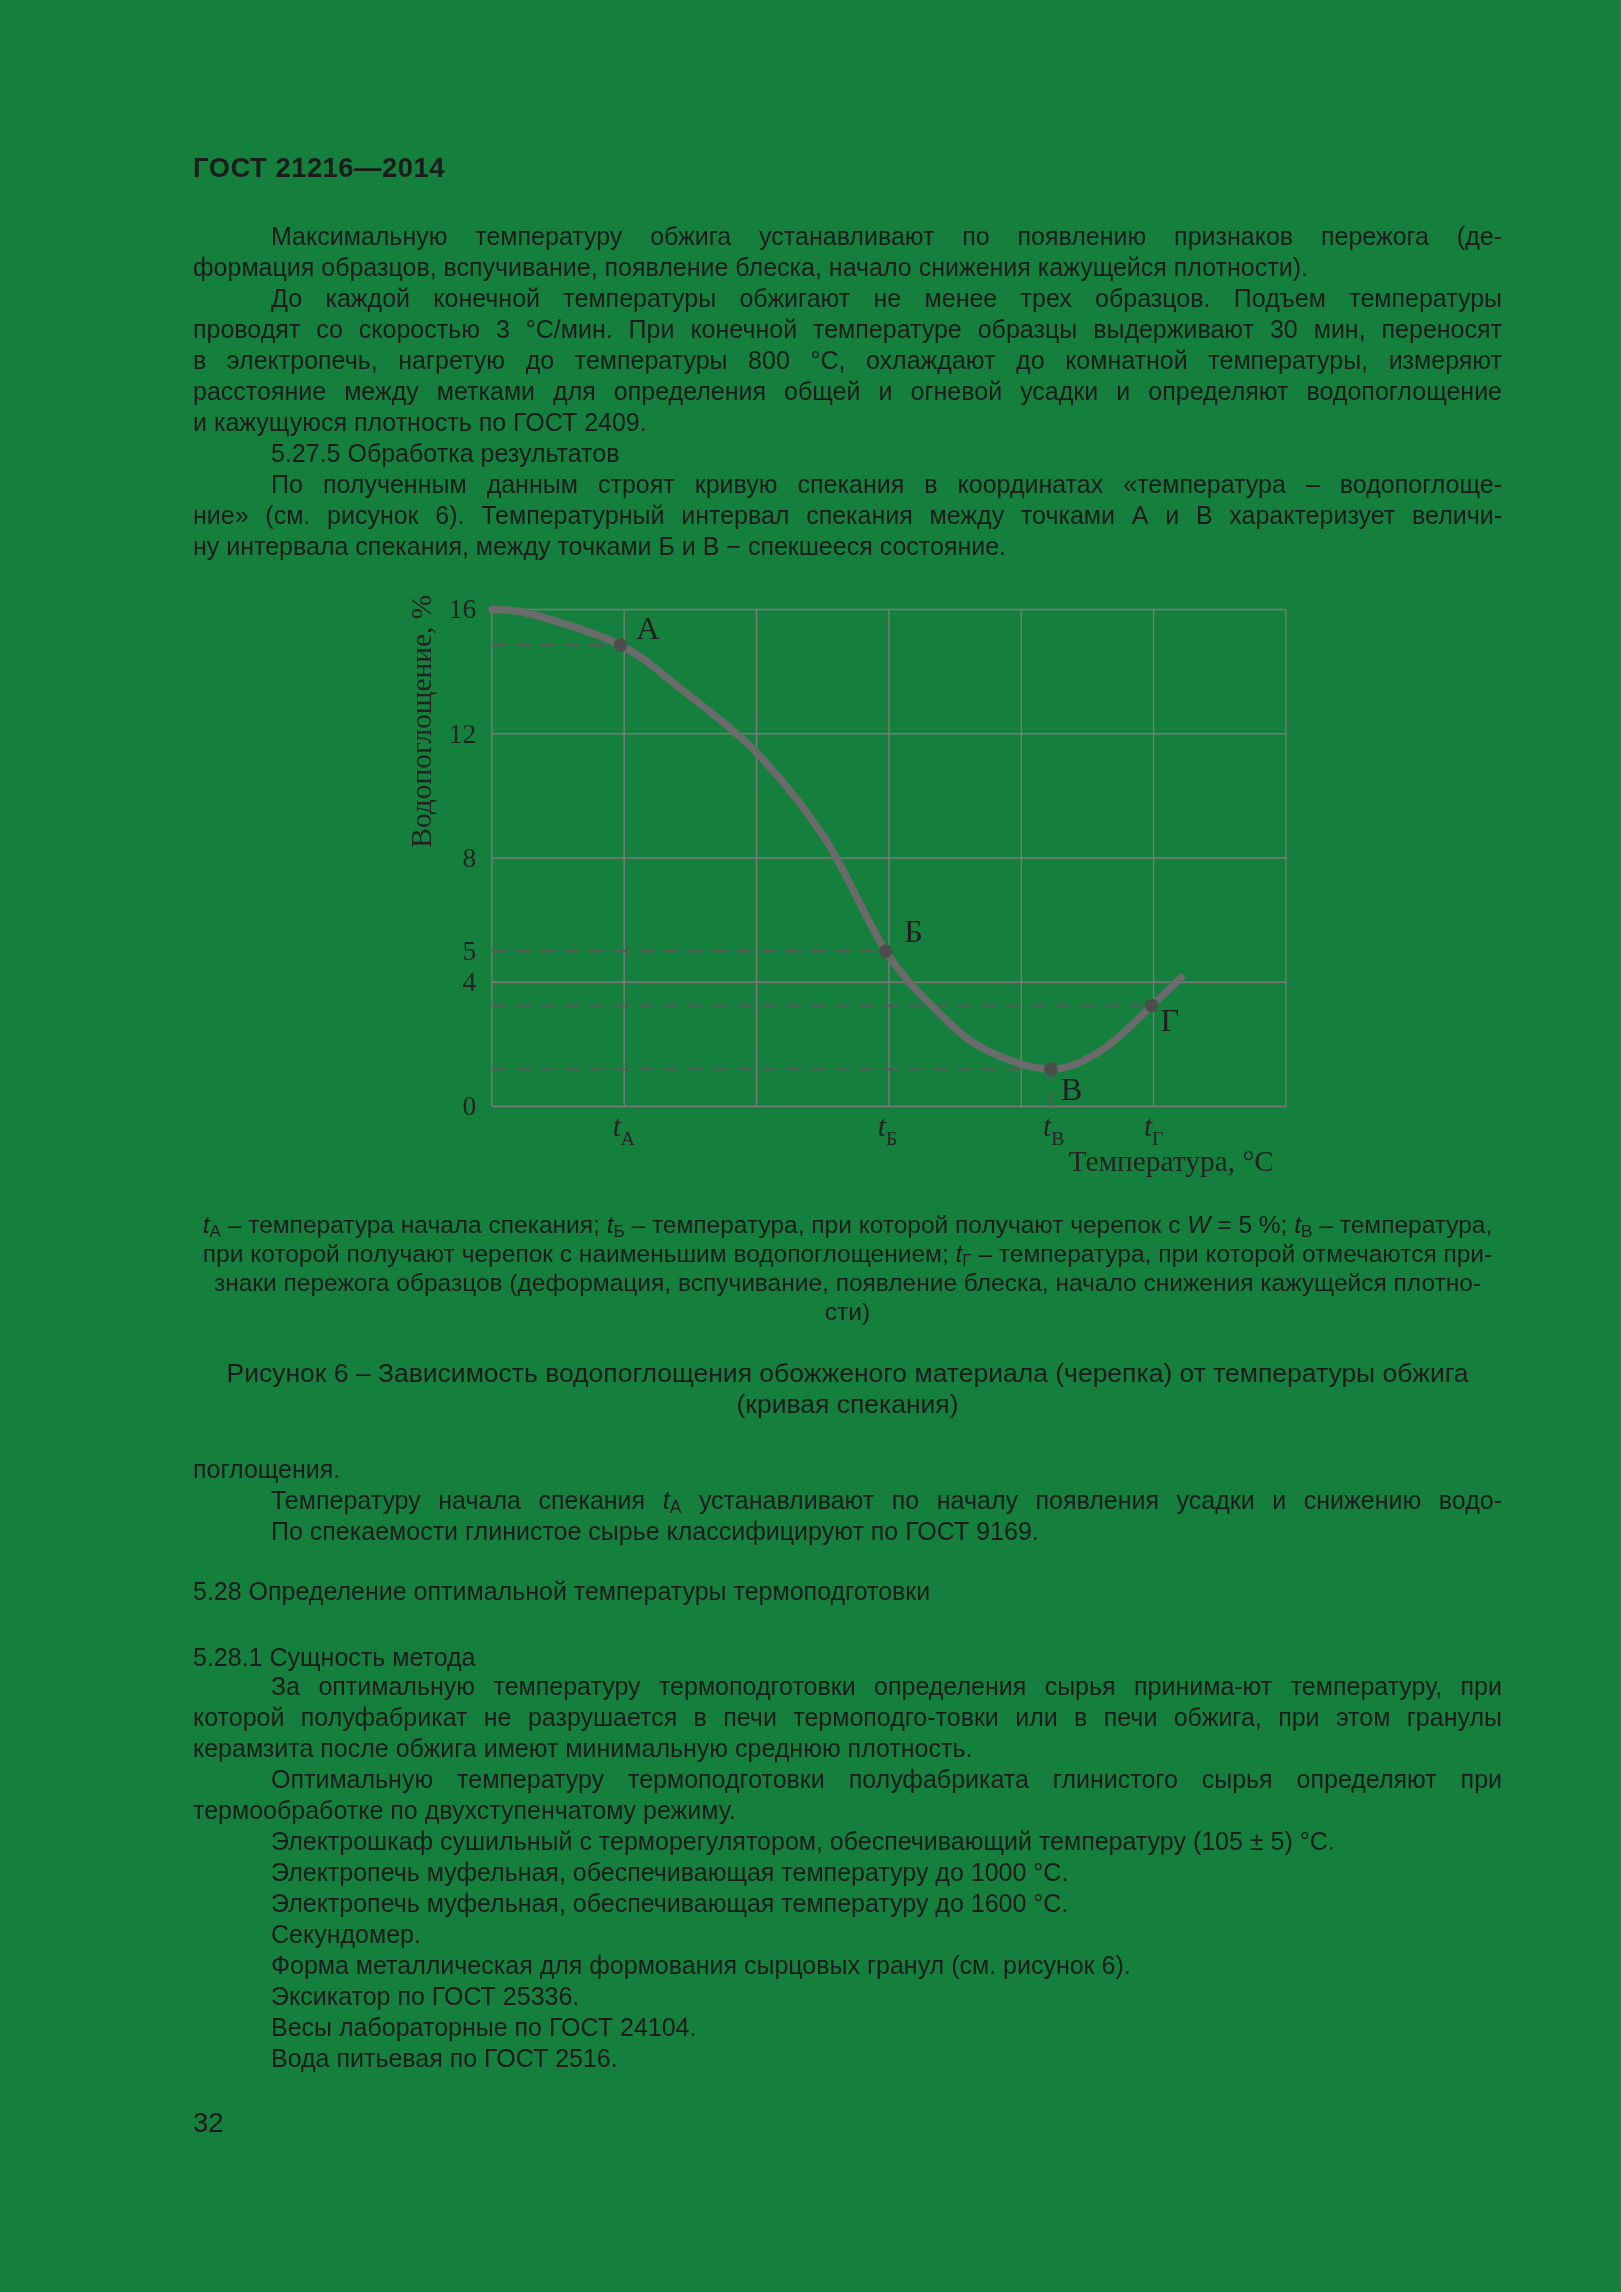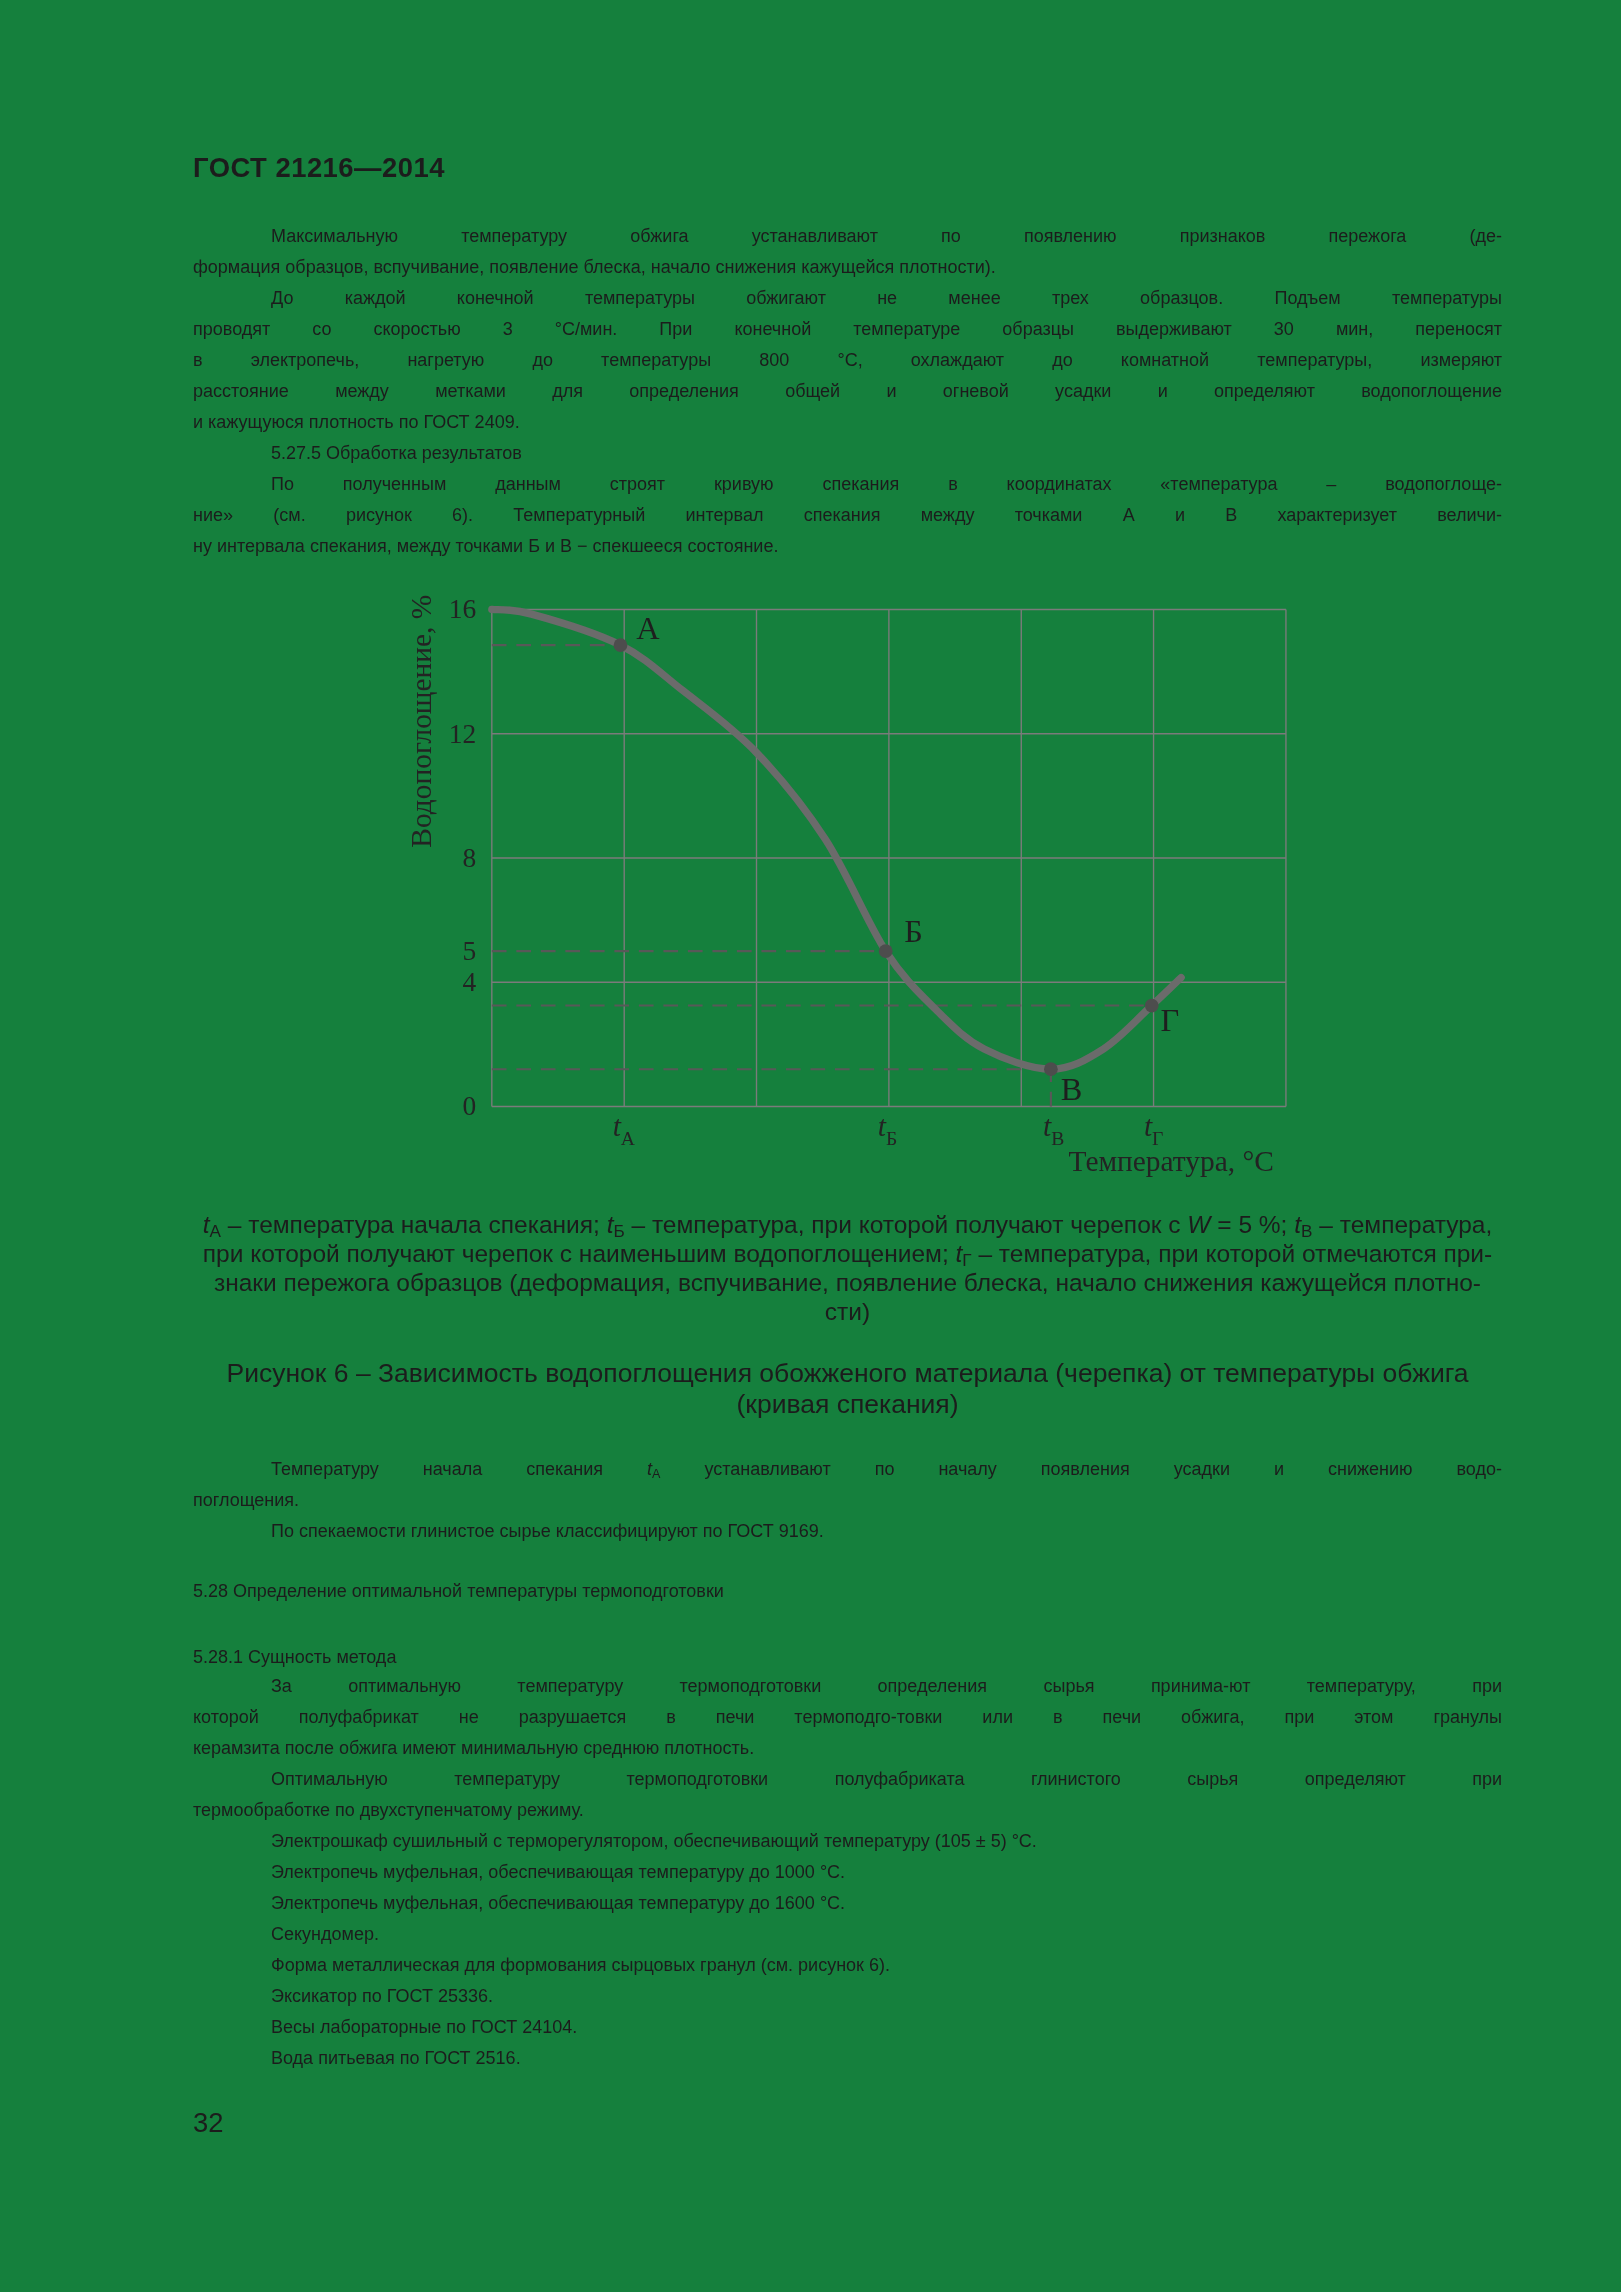--- a/index.html
+++ b/index.html
@@ -3,21 +3,21 @@
 <meta charset="utf-8">
 <style>
   html,body{margin:0;padding:0;background:#e8e8e8;}
   .page{
     position:relative; width:1621px; height:2293px; background:#15803d;
     font-family:"Liberation Sans", sans-serif; color:#1c1c1c; overflow:hidden;
   }
   .abs{position:absolute;}
   .doc-header{left:193px; top:152px; font-size:27.4px; font-weight:bold; letter-spacing:0.5px;}
   .textblock{left:193px; width:1309px;}
-  .ln{height:31px; line-height:31px; font-size:18px; white-space:normal;}
+  .ln{height:31px; line-height:31px; font-size:25px; white-space:normal;}
   .just{text-align:justify; text-align-last:justify;}
   .indent{padding-left:78px;}
   .bold{font-weight:normal;}
   .nln{height:29px; line-height:29px; font-size:24.5px; text-align:center;}
   .cap{height:31px; line-height:31px; font-size:26.5px; text-align:center;}
   sub{font-size:0.70em; vertical-align:-0.25em; line-height:0;}
   i{font-style:italic;}
   .h282-title{margin-left:53px;}
   .pagenum{left:193px; top:2107px; font-size:27.4px;}
   
@@ -98,22 +98,22 @@
     <div class="nln">знаки пережога образцов (деформация, вспучивание, появление блеска,  начало снижения кажущейся плотно-</div>
     <div class="nln">сти)</div>
   </div>
 
   <div class="abs textblock" style="top:1358px">
     <div class="cap">Рисунок 6 – Зависимость  водопоглощения обожженого материала (черепка)  от температуры обжига</div>
     <div class="cap">(кривая спекания)</div>
   </div>
 
   <div class="abs textblock" style="top:1454px">
+    <div class="ln">поглощения.</div>
     <div class="ln just indent"><span>Температуру начала спекания  </span><i>t</i><sub>А</sub><span> устанавливают по началу появления усадки и снижению водо-</span></div>
-    <div class="ln">поглощения.</div>
     <div class="ln indent">По спекаемости глинистое сырье классифицируют по ГОСТ 9169.</div>
   </div>
 
   <div class="abs textblock bold ln" style="top:1576px">5.28 Определение оптимальной температуры термоподготовки</div>
   <div class="abs textblock bold ln" style="top:1642px">5.28.1 Сущность метода</div>
 
   <div class="abs textblock" style="top:1671px">
     <div class="ln just indent">За оптимальную температуру термоподготовки определения сырья принима-ют температуру, при</div>
     <div class="ln just">которой полуфабрикат не разрушается в печи термоподго-товки или в печи обжига, при этом  гранулы</div>
     <div class="ln">керамзита после обжига имеют минимальную среднюю плотность.</div>

